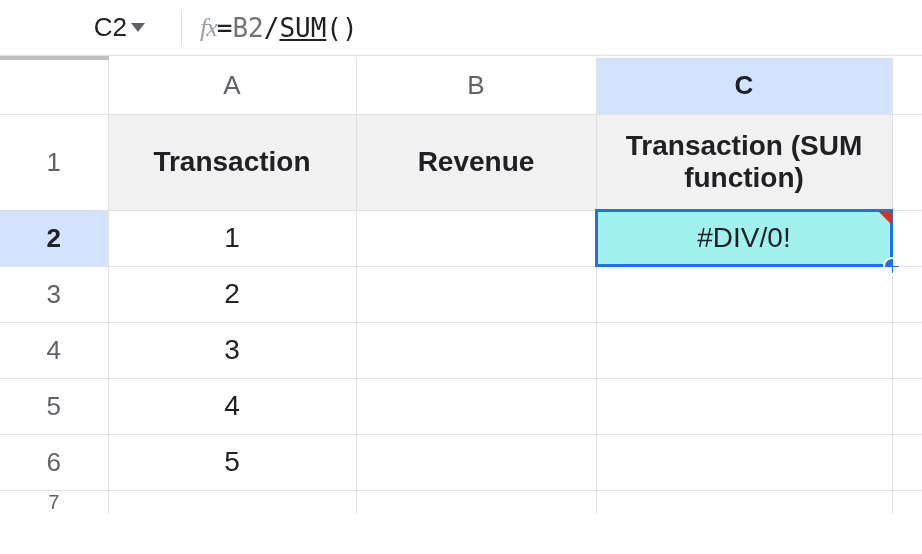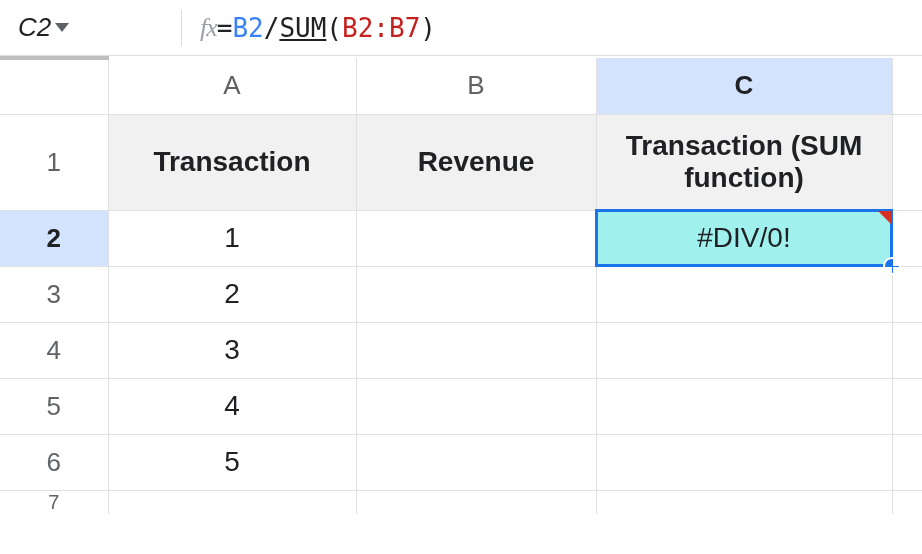--- a/index.html
+++ b/index.html
@@ -17,23 +17,22 @@
       border-bottom: 1px solid #e0e0e0;
       padding: 0 10px 0 18px;
       gap: 0;
     }
     .name-box {
       font-size: 26px;
       color: #222;
       width: 145px;
       display: flex;
       align-items: center;
-      justify-content: flex-start;
+      justify-content: flex-end;
       padding-right: 18px;
-      font-style: italic;
     }
     .name-box-dropdown {
       width: 0;
       height: 0;
       border-left: 7px solid transparent;
       border-right: 7px solid transparent;
       border-top: 9px solid #5f6368;
       margin-left: 4px;
     }
     .vdiv {
@@ -51,21 +50,21 @@
     }
     .formula-input {
       font-family: "Consolas", "Menlo", monospace;
       font-size: 26px;
       color: #222;
       display: flex;
       align-items: center;
       white-space: pre;
     }
     .tok-eq { color: #202124; }
-    .tok-ref1 { color: #3b82f6; }
+    .tok-ref1 { color: #737373; }
     .tok-op { color: #202124; }
     .tok-func { color: #202124; text-decoration: underline; }
     .tok-range { color: #c5221f; }
 
     .grid-wrap {
       position: relative;
     }
     table.grid {
       border-collapse: collapse;
       table-layout: fixed;
@@ -172,21 +171,21 @@
 <body>
 
 <div class="formula-bar">
   <div class="name-box">
     <span>C2</span>
     <span class="name-box-dropdown"></span>
   </div>
   <div class="vdiv"></div>
   <span class="fx">fx</span>
   <div class="formula-input">
-    <span class="tok-eq">=</span><span class="tok-ref1">B2</span><span class="tok-op">/</span><span class="tok-func">SUM</span><span class="tok-op">(</span><span class="tok-range">B2:B7</span><span class="tok-op">)</span>
+    <span class="tok-eq">=</span><span class="tok-ref1">B2</span><span class="tok-op">/</span><span class="tok-func">SUM</span><span class="tok-op">(</span><span class="tok-op">)</span>
   </div>
 </div>
 
 <div class="grid-wrap">
   <table class="grid">
     <colgroup>
       <col class="col-rowhdr">
       <col class="col-a">
       <col class="col-b">
       <col class="col-c">

